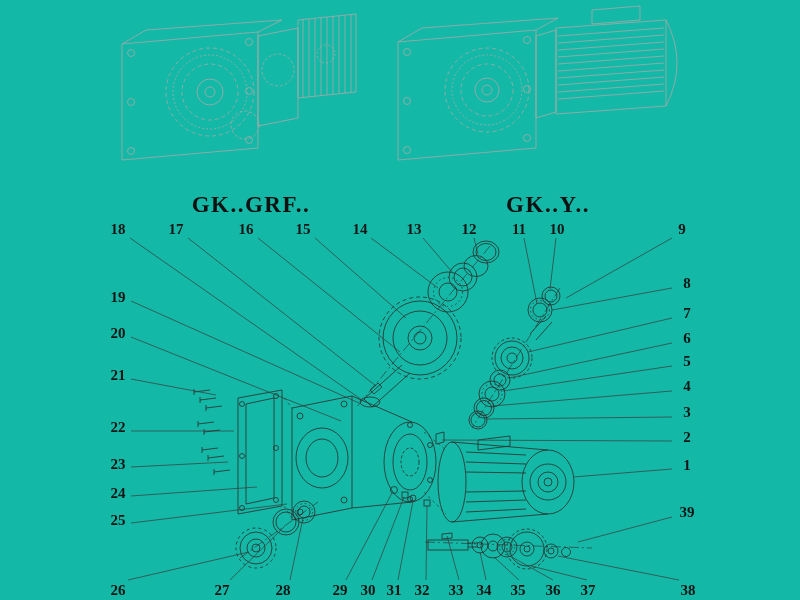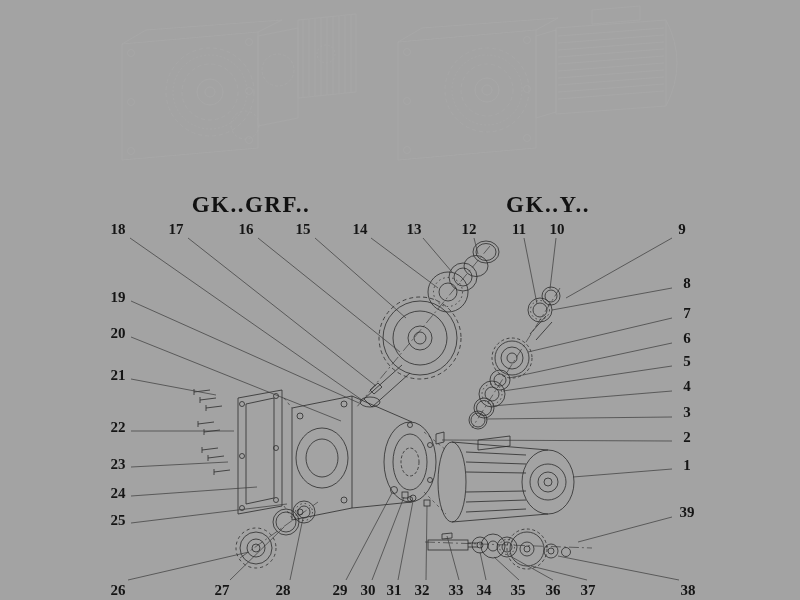--- a/index.html
+++ b/index.html
@@ -1,16 +1,16 @@
 <!DOCTYPE html>
 <html><head>
 <meta charset="utf-8">
 <style>
   html,body{margin:0;padding:0;background:#f4f4f4;}
-  .canvas{position:relative;width:800px;height:600px;background:#a3a3a3;overflow:hidden;font-family:"Liberation Serif",serif;}
+  .canvas{position:relative;width:800px;height:600px;background:#14b8a6;overflow:hidden;font-family:"Liberation Serif",serif;}
   svg{position:absolute;left:0;top:0;}
   .title-text{font-family:"Liberation Serif",serif;font-size:23px;font-weight:bold;fill:#111;letter-spacing:1.5px;}
   .callout-label{font-family:"Liberation Serif",serif;font-size:15px;font-weight:600;fill:#151515;}
   #leader-lines line{stroke:#3a3a3a;stroke-width:0.7;}
   .ghost{stroke:#a8a8a8;fill:none;stroke-width:0.8;}
   .ink{stroke:#2b2b2b;fill:none;stroke-width:0.8;}
   .inkthin{stroke:#2b2b2b;fill:none;stroke-width:0.6;}
 </style>
 </head>
 <body>

